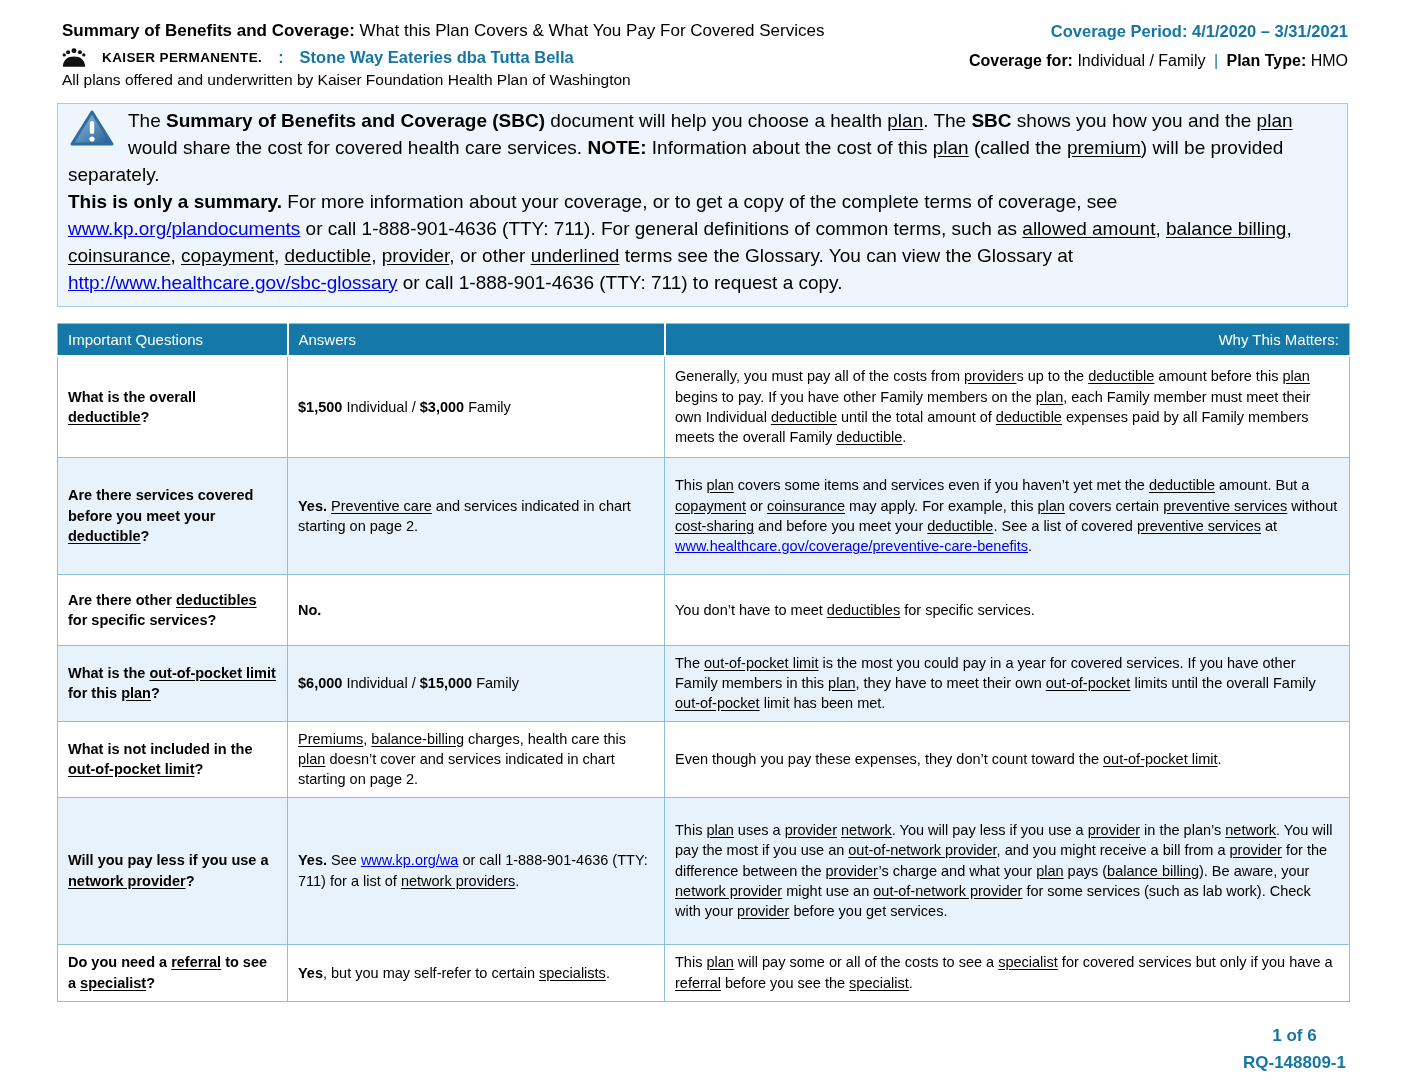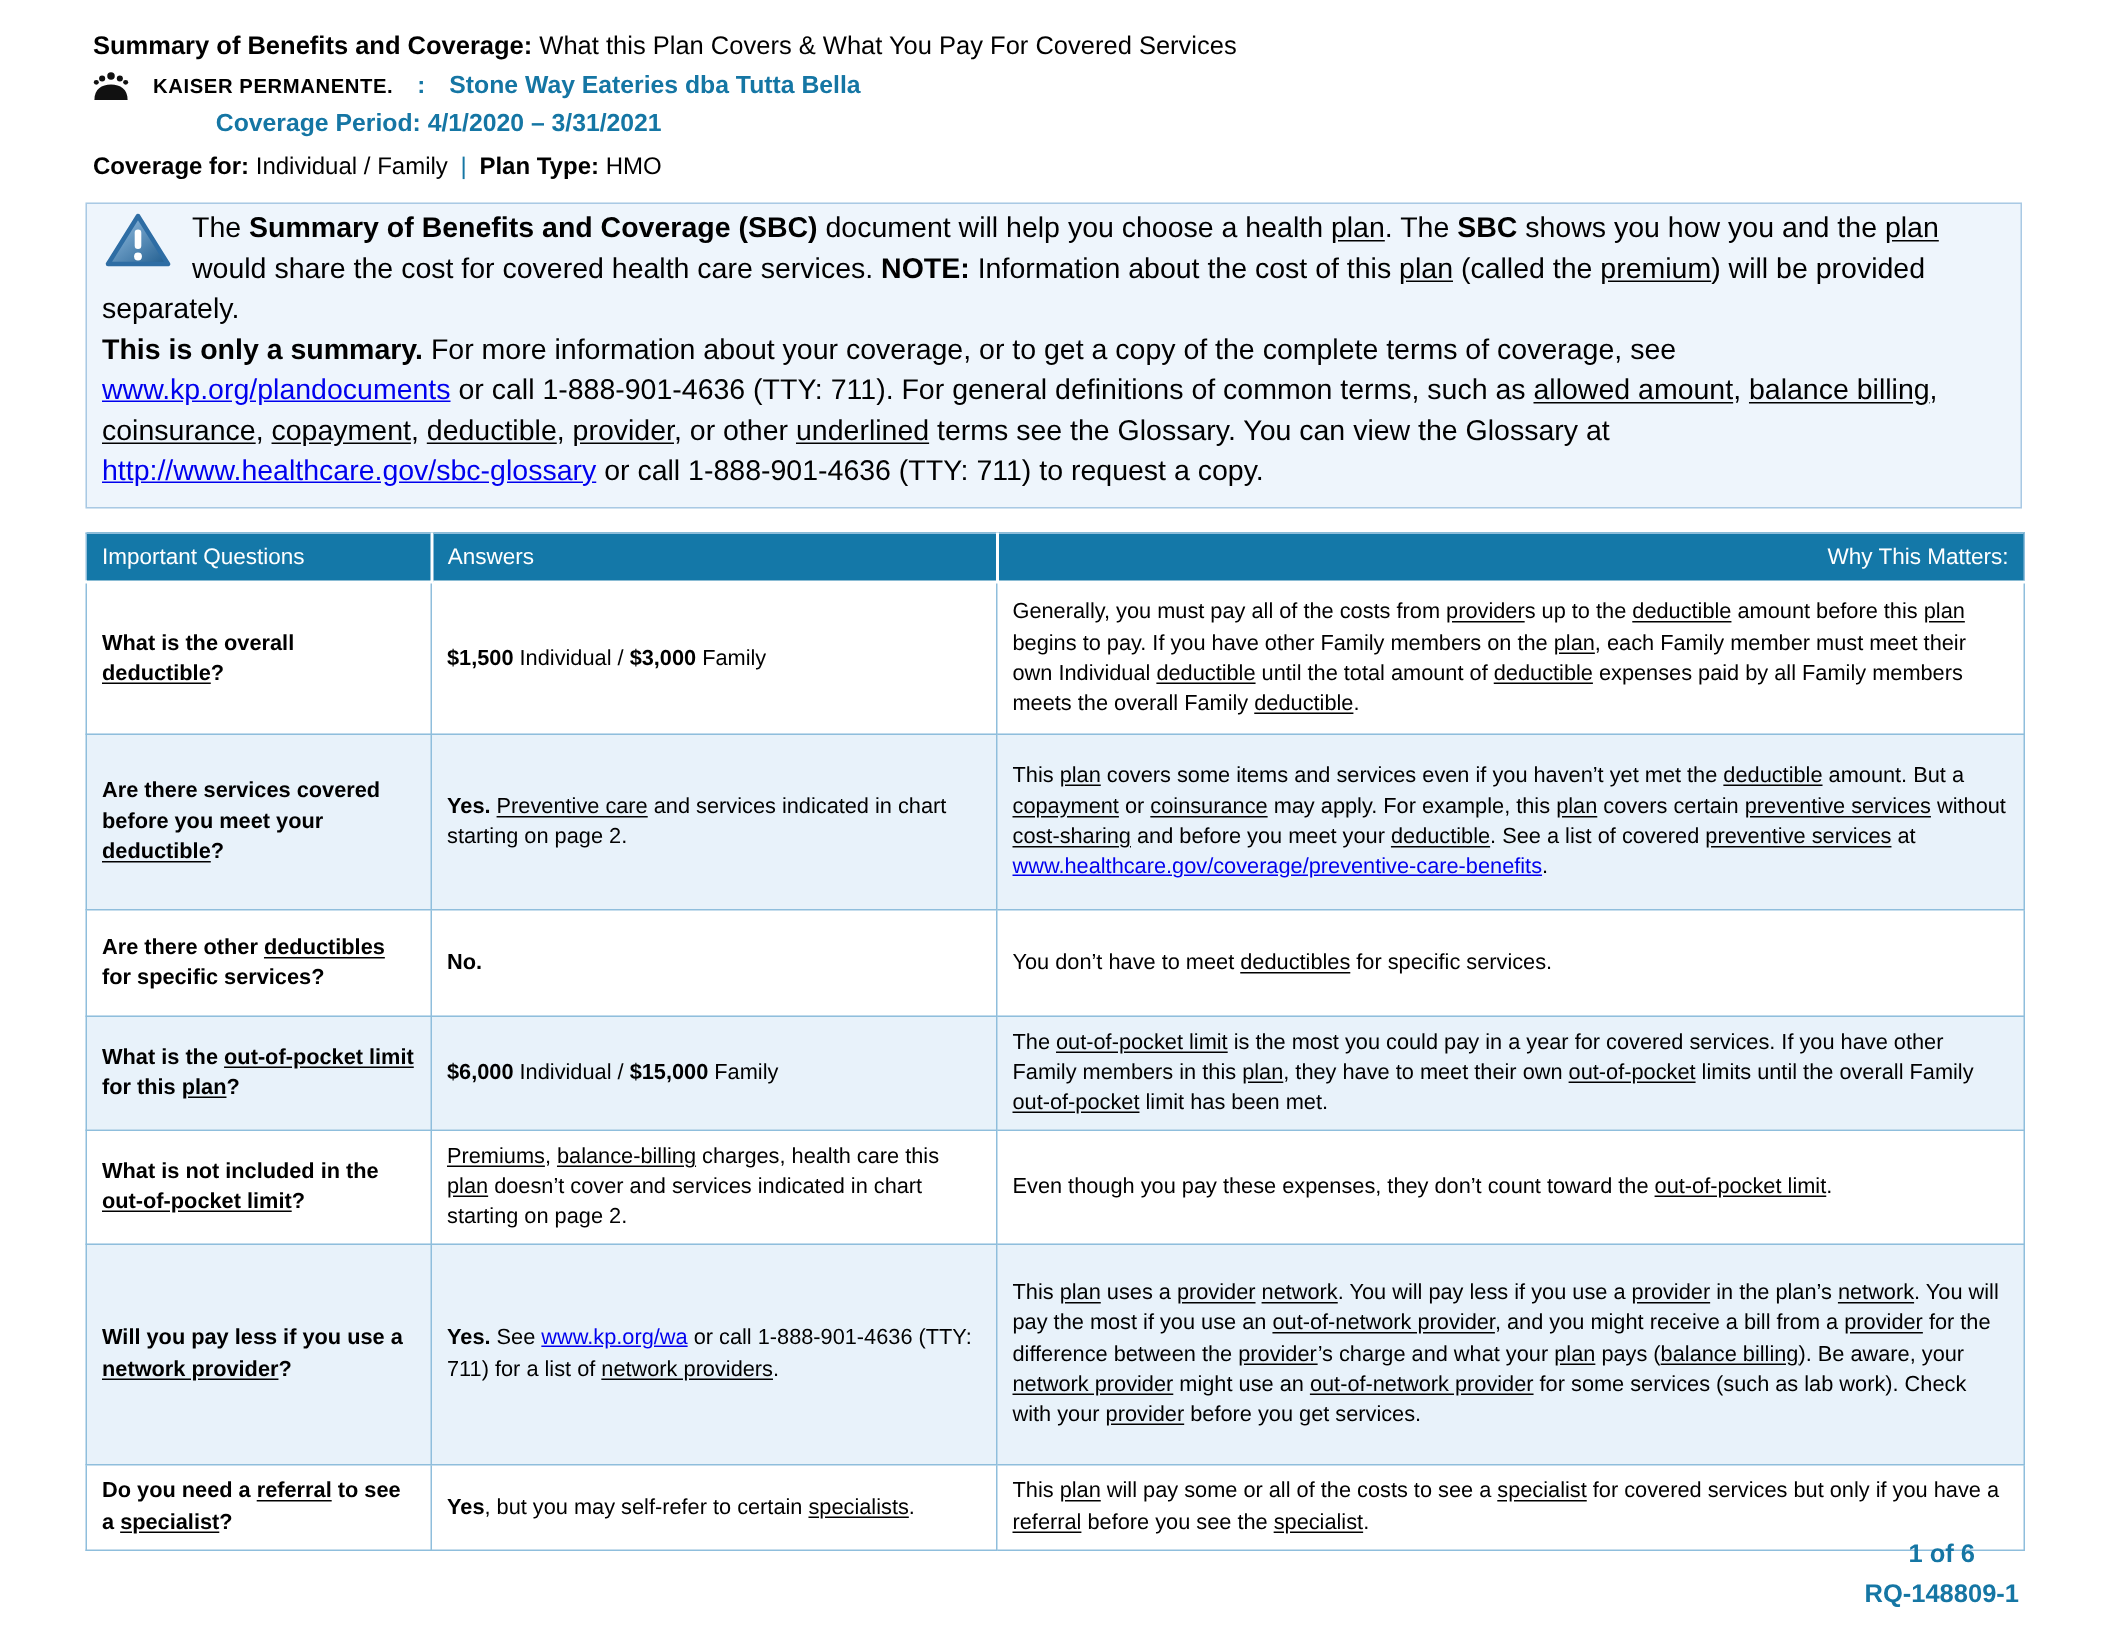--- a/index.html
+++ b/index.html
@@ -1,20 +1,20 @@
 <!DOCTYPE html>
 <html style="--accent_teal: #1576A4; --table_header_bg: #1478A8; --alt_row_bg: #E8F2FA; --link_blue: #0000EE; --border_blue: #8FBEDC; --notice_bg: #EEF5FC; --notice_border: #A9C9E4;"><head>
 <meta charset="utf-8">
 <style>
   html,body{margin:0;padding:0;background:#fff;}
   body{width:1404px;height:1088px;overflow:hidden;font-family:"Liberation Sans",sans-serif;color:#000;}
   .page{position:relative;width:1404px;height:1088px;background:#fff;}
 
   
-  .hdr{display:flex;justify-content:space-between;align-items:flex-start;padding:20px 56px 6px 62px;flex-direction:column;}
+  .hdr{display:flex;justify-content:space-between;align-items:flex-start;padding:20px 56px 6px 62px;}
   .hdr-left{max-width:860px;}
   .title-line{font-size:17px;line-height:1.3;}
   .b{font-weight:bold;}
   .u{text-decoration:underline;text-underline-offset:2px;}
   .logo-line{display:flex;align-items:center;gap:16px;margin:5px 0 3px 0;}
   .kp-logo{display:inline-flex;width:24px;height:21px;}
   .kp-name{font-weight:bold;font-size:13.5px;letter-spacing:.4px;white-space:nowrap;}
   .kp-colon{font-weight:bold;font-size:16px;color:var(--accent_teal,#1576A4);}
   .group-name{font-weight:bold;font-size:16.5px;color:var(--accent_teal,#1576A4);white-space:nowrap;}
   .underwritten{font-size:15.5px;}
@@ -73,20 +73,21 @@
               <circle cx="2.4" cy="8.2" r="1.8"></circle>
               <circle cx="23.6" cy="8.2" r="1.8"></circle>
               <path d="M1 21 C1 13.2 6.2 9.8 13 9.8 C19.8 9.8 25 13.2 25 21 Z"></path>
             </g>
           </svg>
         </span>
         <span class="kp-name">KAISER PERMANENTE.</span>
         <span class="kp-colon">:</span>
         <span class="group-name">Stone Way Eateries dba Tutta Bella</span>
       </div>
+      <div class="underwritten">All plans offered and underwritten by Kaiser Foundation Health Plan of Washington</div>
     </div>
     <div class="hdr-right">
       <div class="coverage-period">
         <span>Coverage Period:</span>
         <span>4/1/2020 – 3/31/2021</span>
       </div>
       <div class="coverage-for">
         <span class="b">Coverage for:</span>
         <span>Individual / Family</span>
         <span class="pipe">|</span>

